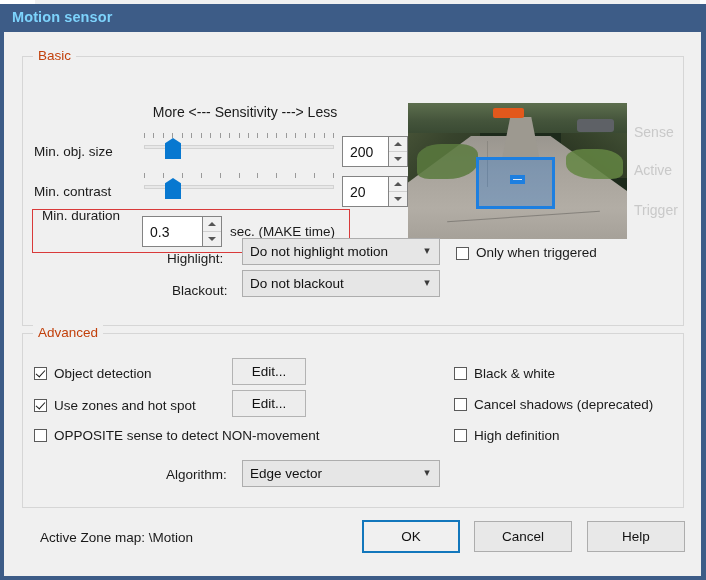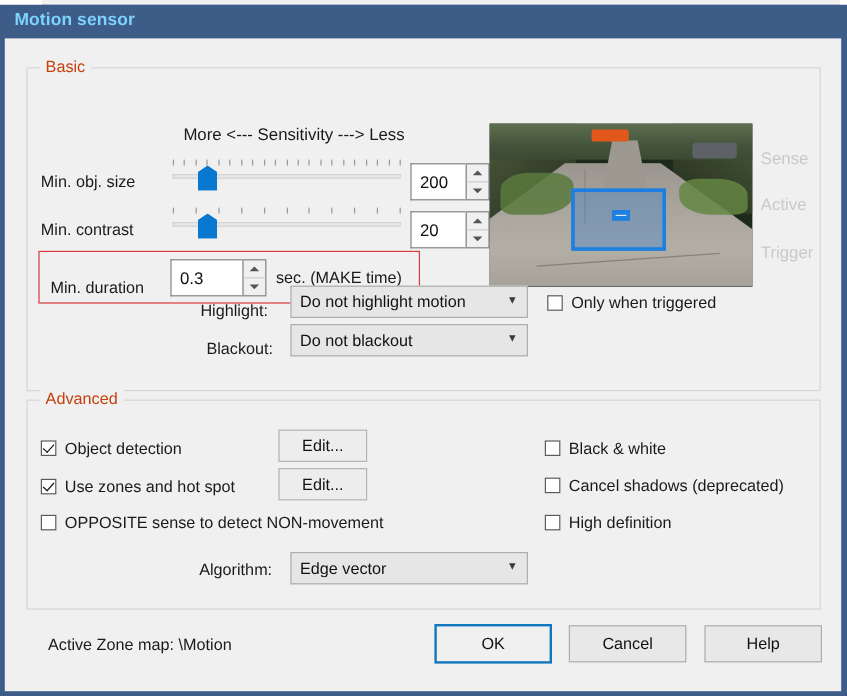--- a/index.html
+++ b/index.html
@@ -392,21 +392,21 @@
     </div>
     <div class="spin" style="left:338px; top:144px; width:66px;">
       <div class="field">20</div>
       <div class="btns">
         <div class="up"></div>
         <div class="dn"></div>
       </div>
     </div>
 
     <div id="redBox" style="border-color: rgb(217, 58, 58);"></div>
-    <div class="lbl" style="left:38px; top:200px;">Min. duration</div>
+    <div class="lbl" style="left:38px; top:176px;">Min. duration</div>
     <div class="spin" style="left:138px; top:184px; width:80px;">
       <div class="field">0.3</div>
       <div class="btns">
         <div class="up"></div>
         <div class="dn"></div>
       </div>
     </div>
     <div class="lbl" style="left:226px; top:192px;">sec.  (MAKE time)</div>
 
     <div id="preview">
@@ -426,21 +426,21 @@
     </div>
     <div class="sideLbl" style="top:92px;">Sense</div>
     <div class="sideLbl" style="top:130px;">Active</div>
     <div class="sideLbl" style="top:170px;">Trigger</div>
 
     <div class="lbl" style="left:163px; top:219px;">Highlight:</div>
     <div class="combo" style="left:238px; top:206px; width:198px;">
       <div class="val">Do not highlight motion</div>
       <div class="arrow">▾</div>
     </div>
-    <div class="cb" style="left:452px; top:213px;">
+    <div class="cb" style="left:452px; top:213px;align-items:flex-end;">
       <div class="box"></div>
       <div class="cbtext">Only when triggered</div>
     </div>
 
     <div class="lbl" style="left:168px; top:251px;">Blackout:</div>
     <div class="combo" style="left:238px; top:238px; width:198px;">
       <div class="val">Do not blackout</div>
       <div class="arrow">▾</div>
     </div>
 

